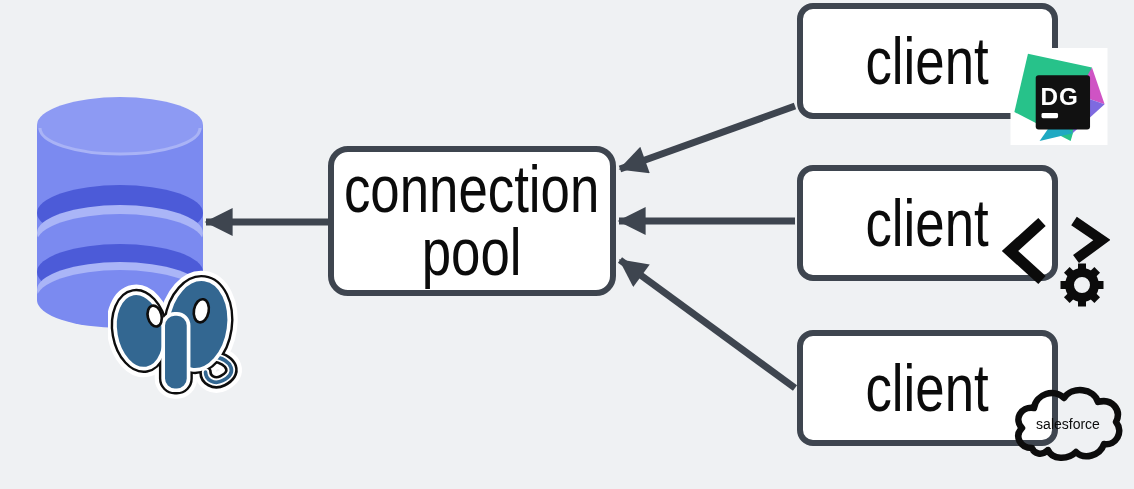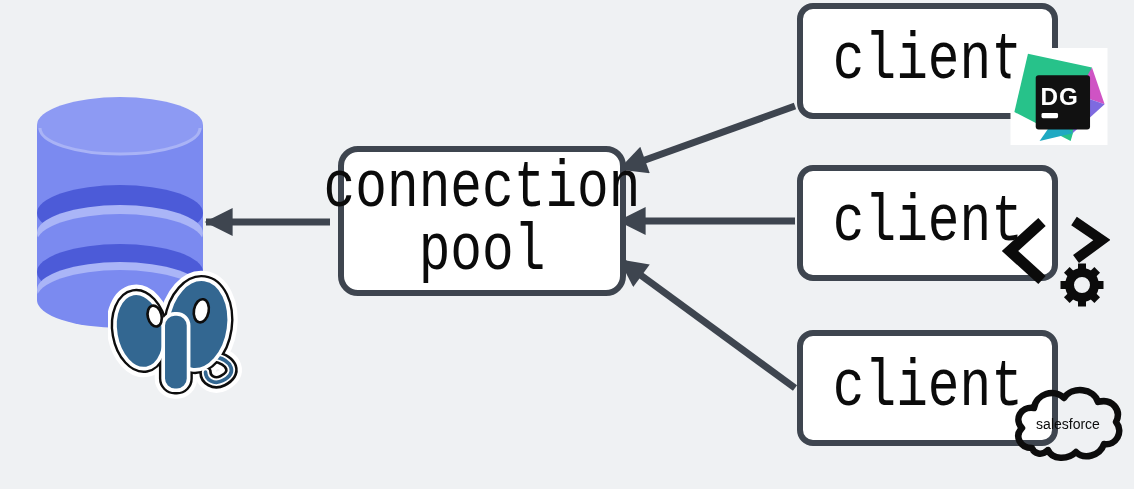--- a/index.html
+++ b/index.html
@@ -8,28 +8,27 @@
     background:#eff1f3;
     font-family:"Liberation Sans",sans-serif;
     color:#0b0b0b;
   }
   .layer{position:absolute;left:0;top:0;}
   .node{
     position:absolute;box-sizing:border-box;
     background:#ffffff;border:6px solid #3e454f;
     display:flex;align-items:center;justify-content:center;
     z-index:3;
-    font-family:Liberation Mono, monospace;
   }
   .node .lbl{
     font-size:66px;line-height:0.95;text-align:center;
     transform:scaleX(0.8);transform-origin:50% 50%;
     white-space:nowrap;color:#0b0b0b;
   }
-  .pool{left:338px;top:146px;width:288px;height:150px;border-radius:20px;}
+  .pool{left:328px;top:146px;width:288px;height:150px;border-radius:20px;}
   .client{width:261px;height:116px;border-radius:16px;}
   .client-top{left:797px;top:3px;}
   .client-middle{left:797px;top:165px;}
   .client-bottom{left:797px;top:330px;}
   .icon{position:absolute;z-index:5;}
   .dg{left:1010px;top:48px;width:98px;height:97px;}
   .cg{left:996px;top:212px;width:114px;height:100px;}
   .sf{left:1010px;top:378px;width:118px;height:86px;}
   .db{left:37px;top:97px;width:166px;height:231px;z-index:1;}
   .pg{left:108px;top:261px;width:140px;height:143px;z-index:4;}

